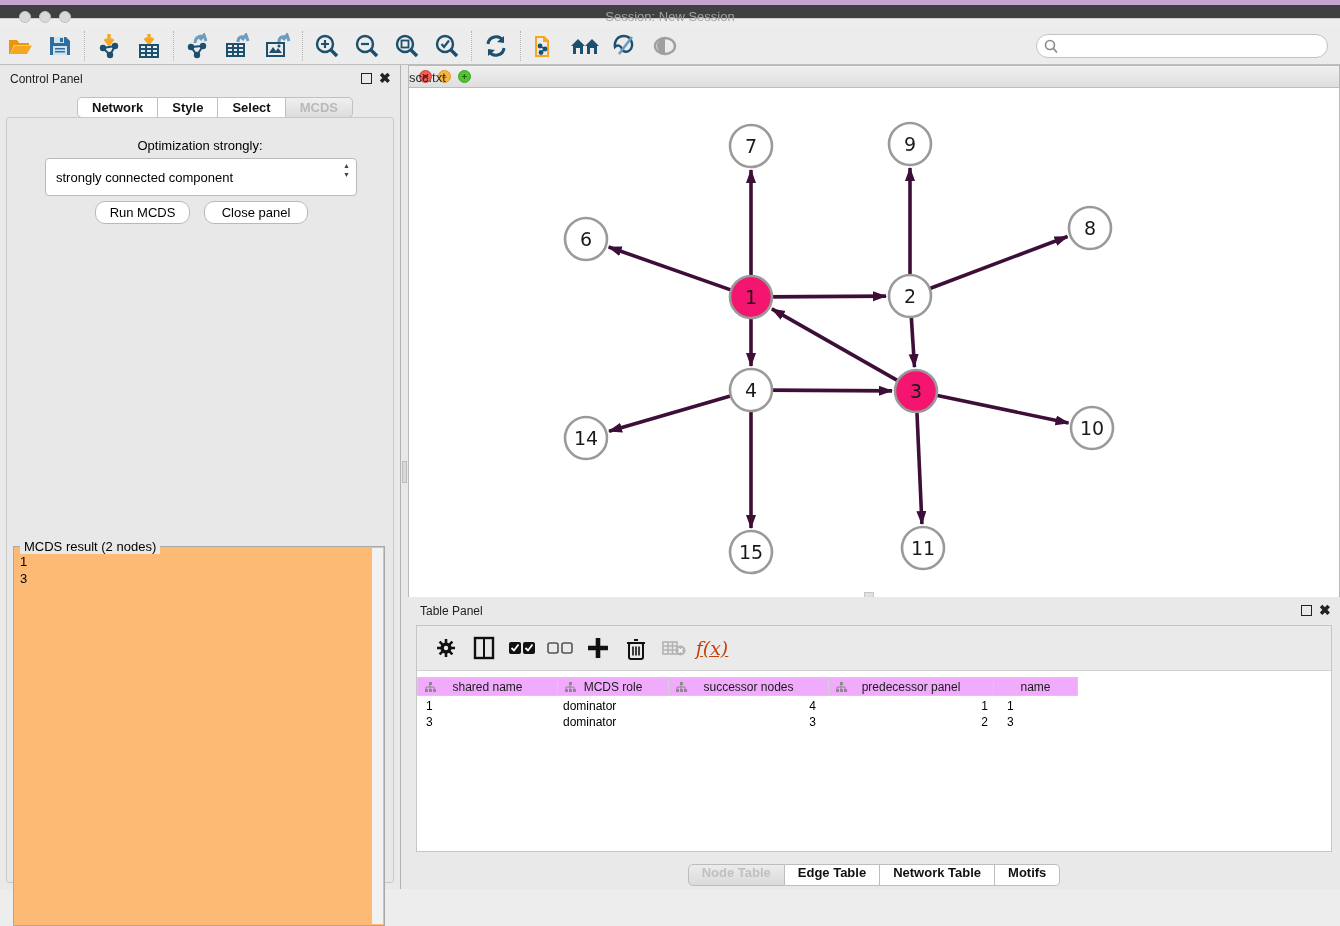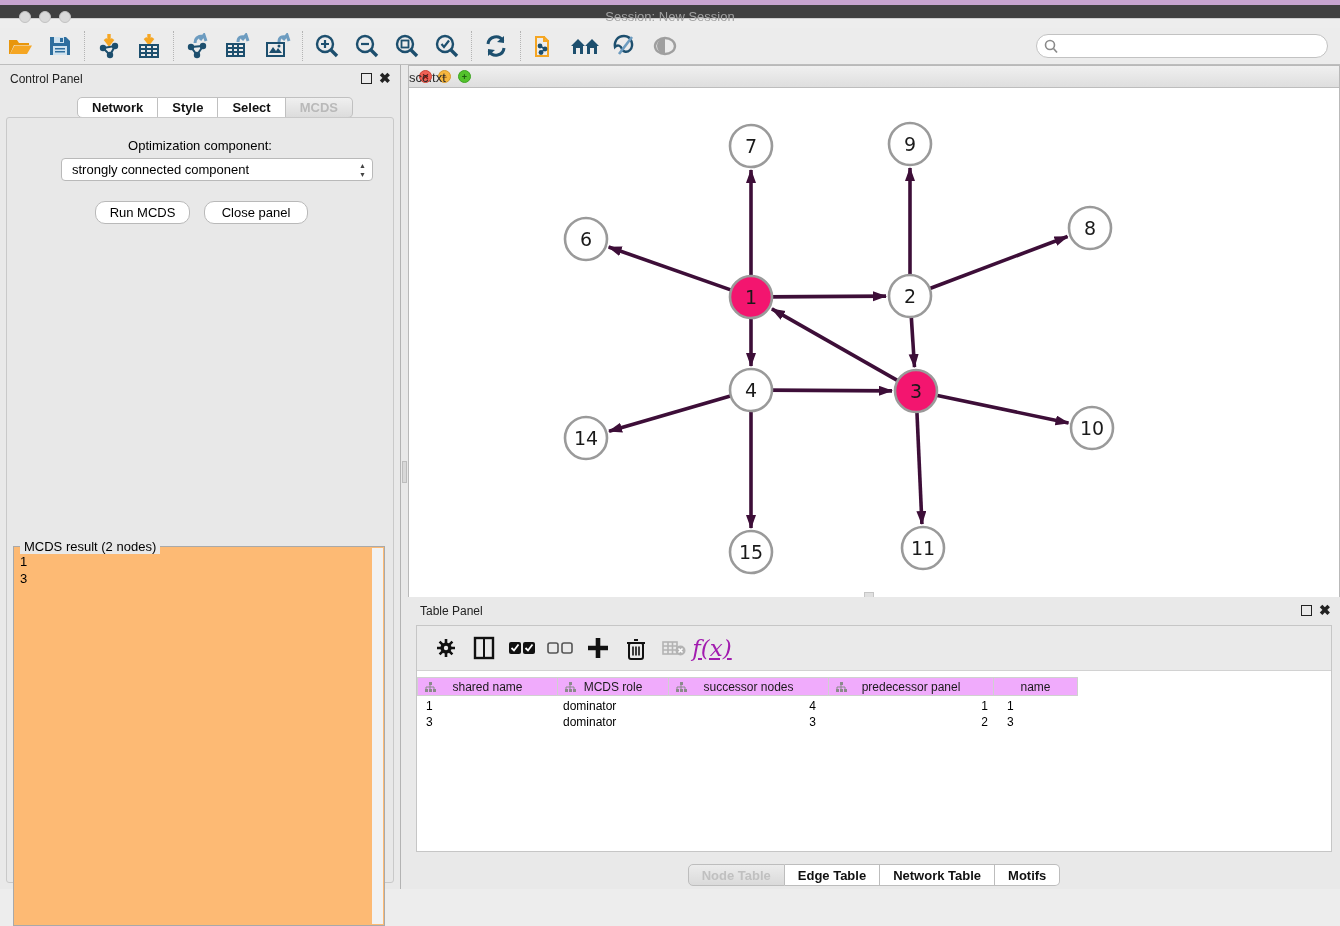--- a/index.html
+++ b/index.html
@@ -26,21 +26,21 @@
   .panel-header { position:relative; height:28px; }
   .panel-title { position:absolute; left:10px; top:7px; font-size:12px; color:#222; }
   .ph-float { position:absolute; width:11px; height:11px; border:1.5px solid #222; top:8px; }
   .ph-close { position:absolute; top:5px; font-size:14px; font-weight:bold; color:#222; line-height:16px; }
   .cp-tabs { position:absolute; left:77px; top:32px; height:21px; display:flex; }
   .cp-tab { height:21px; padding:0 14px; background:#fff; border:1px solid #c0c0c0; border-left:none; font-size:13px; font-weight:bold; color:#111; display:flex; align-items:center; }
   .cp-tab.first { border-left:1px solid #c0c0c0; border-radius:5px 0 0 5px; }
   .cp-tab.selected { background:linear-gradient(#f0f0f0,#dcdcdc); color:#b9b9b9; border-radius:0 5px 5px 0; }
   .cp-content { position:absolute; left:6px; top:52px; width:388px; height:766px; background:#e8e8e8; border:1px solid #c9c9c9; border-radius:3px; }
   .opt-label { position:absolute; left:0; top:20px; width:100%; text-align:center; font-size:13px; color:#000; }
-  .opt-select { position:absolute; left:38px; top:40px; width:312px; height:23px; background:#fff; border:1px solid #b9b9b9; border-radius:4px; font-size:13px; color:#000; display:flex; align-items:center; padding-left:10px;margin-left:16px; }
+  .opt-select { position:absolute; left:38px; top:40px; width:312px; height:38px; background:#fff; border:1px solid #b9b9b9; border-radius:4px; font-size:13px; color:#000; display:flex; align-items:center; padding-left:10px; }
   .opt-select .stepper { position:absolute; right:6px; top:2px; font-size:7px; color:#444; line-height:9px; text-align:center; }
   .cp-btn { position:absolute; height:23px; background:#fff; border:1px solid #b9b9b9; border-radius:10px; font-size:13px; color:#000; display:flex; align-items:center; justify-content:center; }
   .result-box { position:absolute; left:6px; top:428px; width:372px; height:380px; border:1px solid #a9a9a9; background:#fdba74; }
   .result-legend { position:absolute; left:6px; top:-8px; background:#e8e8e8; padding:0 4px; font-size:13px; color:#000; }
   .result-lines { position:absolute; left:6px; top:6px; font-size:13px; color:#000; line-height:17px; white-space:pre-line; }
   .result-scroll { position:absolute; right:1px; top:1px; width:11px; height:376px; background:#f2f2f2; }
 
   
   .v-splitter { position:absolute; left:401px; top:65px; width:7px; height:824px; background:#e9e9e9; }
   .v-splitter .grip { position:absolute; left:1px; top:396px; width:5px; height:22px; background:#d8d8d8; border:1px solid #bdbdbd; }
@@ -60,25 +60,25 @@
   .table-panel { position:absolute; left:408px; top:597px; width:932px; height:292px; background:#e9e9e9; }
   .tp-box { position:absolute; left:8px; top:28px; width:916px; height:227px; background:#fff; border:1px solid #c6c6c6; }
   .tp-toolbar { position:absolute; left:0; top:0; width:100%; height:45px; background:#eaeaea; border-bottom:1px solid #d2d2d2; display:flex; align-items:center; padding-left:10px; }
   .tp-btn { width:38px; height:34px; display:flex; align-items:center; justify-content:center; }
   .tbl-header { position:absolute; left:0; top:51px; height:19px; display:flex; }
   .th-cell { background:#f0abfc; border:1px solid #d0d0d0; border-left:none; font-size:12px; color:#1a1a1a; display:flex; align-items:center; justify-content:center; gap:6px; position:relative; }
   .th-cell.first { border-left:1px solid #d0d0d0; }
   .th-icon { position:absolute; left:7px; top:4px; }
   .tbl-row { position:absolute; left:1px; height:16px; font-size:12px; color:#000; }
   .td { position:absolute; top:1px; }
-  .fx { font-family:"DejaVu Serif",serif; font-style:italic; font-size:23px; color:#a21caf;text-decoration:underline; }
+  .fx { font-family:"DejaVu Serif",serif; font-style:italic; font-size:19px; color:#c2410c;text-decoration:underline; }
 
   
   .tp-tabs { position:absolute; left:0; bottom:3px; width:100%; display:flex; justify-content:center; }
-  .tp-tab { height:22px; padding:7px 13px; background:#fff; border:1px solid #bdbdbd; border-left:none; font-size:13px; font-weight:bold; color:#111; display:flex; align-items:center; }
+  .tp-tab { height:22px; padding:0 13px; background:#fff; border:1px solid #bdbdbd; border-left:none; font-size:13px; font-weight:bold; color:#111; display:flex; align-items:flex-start; }
   .tp-tab.first { border-left:1px solid #bdbdbd; border-radius:5px 0 0 5px; }
   .tp-tab.last { border-radius:0 5px 5px 0; }
   .tp-tab.selected { background:linear-gradient(#ececec,#dadada); color:#c0c0c0; }
 
   
   .statusbar { position:absolute; left:0; top:889px; width:1340px; height:37px; background:#ededed; border-top:1px solid #c4c4c4; }
   .sb-left-btn { position:absolute; left:12px; top:8px; width:27px; height:24px; background:#fdfdfd; border:1px solid #b0b0b0; display:flex; align-items:center; justify-content:center; }
   .sb-mem-btn { position:absolute; right:8px; top:8px; width:71px; height:24px; background:#fdfdfd; border:1px solid #b0b0b0; border-radius:3px; display:flex; align-items:center; justify-content:center; gap:5px; font-size:12px; color:#000; }
   .mem-dot { width:11px; height:11px; border-radius:50%; background:#1f8a2e; }
 </style>
@@ -252,21 +252,21 @@
           <span>Style</span>
         </div>
       <div class="cp-tab">
           <span>Select</span>
         </div>
       <div class="cp-tab selected">
           <span>MCDS</span>
         </div>
     </div>
     <div class="cp-content">
-      <div class="opt-label">Optimization component:</div>
+      <div class="opt-label">Optimization strongly:</div>
       <div class="opt-select">
         <span>strongly connected component</span>
         <span class="stepper">▲<br>▼</span>
       </div>
       <div class="cp-btn" style="left:88px; top:83px; width:95px;">
           <span>Run MCDS</span>
         </div>
       <div class="cp-btn" style="left:197px; top:83px; width:104px;">
           <span>Close panel</span>
         </div>

